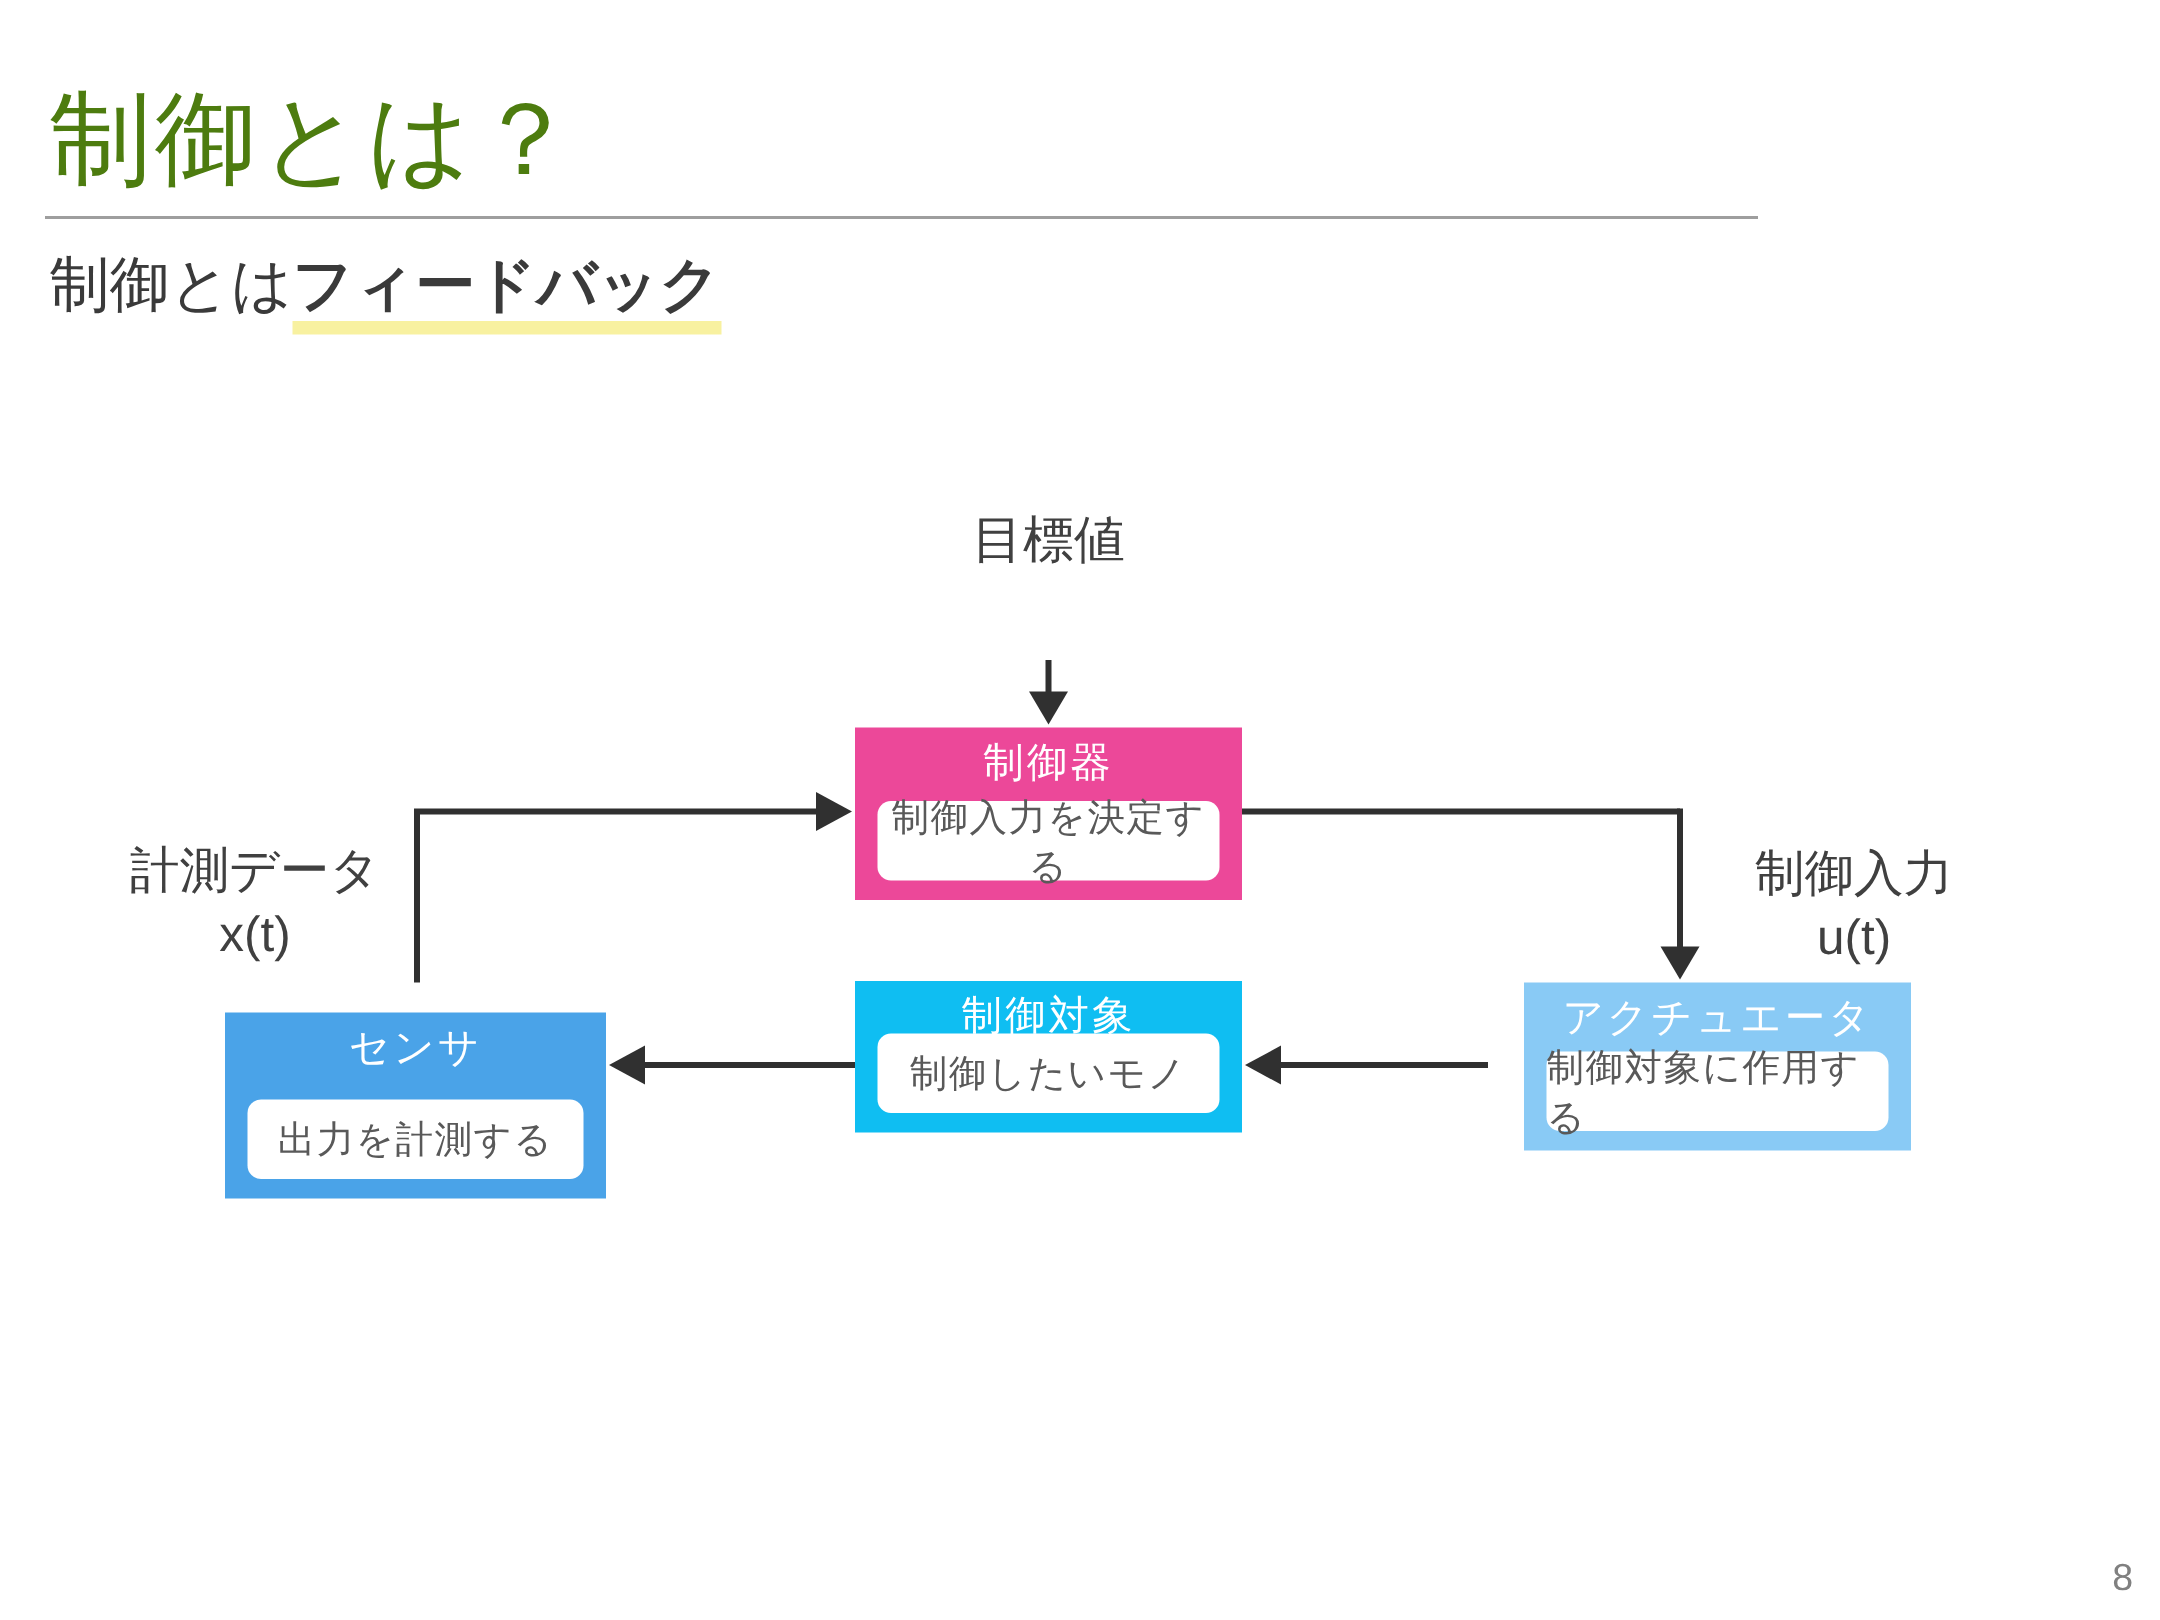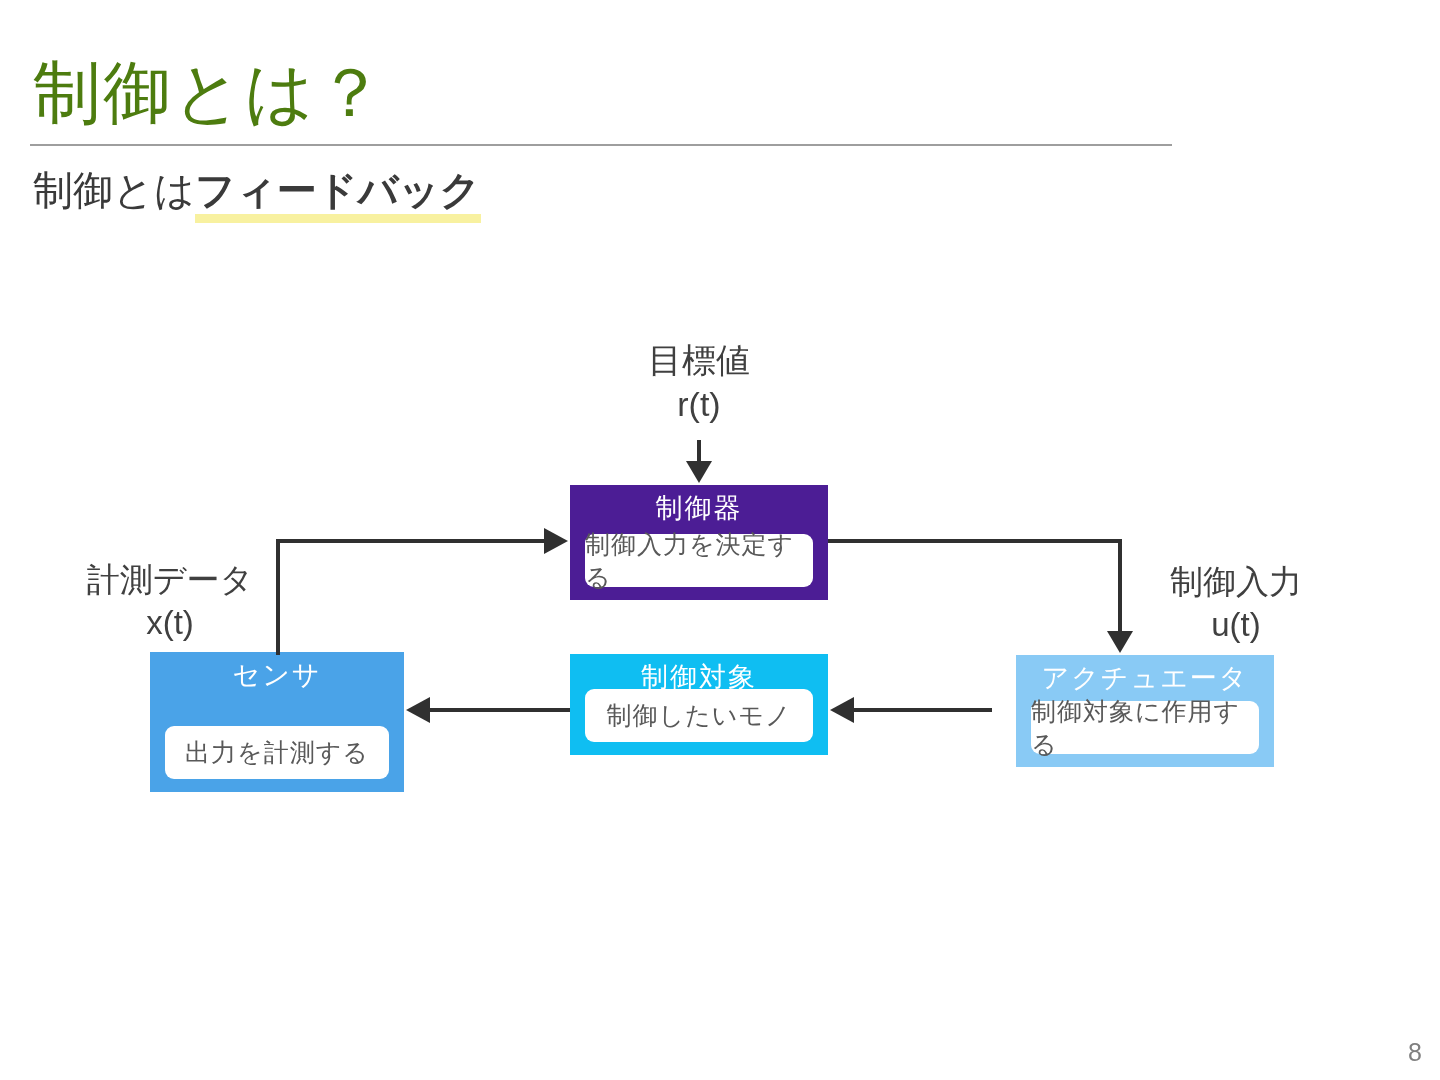--- a/index.html
+++ b/index.html
@@ -45,21 +45,21 @@
     height: 46px; display: flex; align-items: center; justify-content: center;
     color: #ffffff; font-size: 27px; letter-spacing: 2px; font-weight: 300;
   }
   .block .inner {
     position: absolute; left: 15px; right: 15px; bottom: 13px; height: 53px;
     background: #ffffff; border-radius: 9px;
     display: flex; align-items: center; justify-content: center;
     color: #595959; font-size: 25px; letter-spacing: 1px; font-weight: 300;
   }
   #block-controller { left: 570px; top: 485px; height: 115px; }
-  #block-sensor     { left: 150px; top: 652px; width: 254px; height: 140px; }
+  #block-sensor     { left: 150px; top: 675px; width: 254px; height: 124px; }
   #block-plant      { left: 570px; top: 654px; height: 101px; }
   #block-actuator   { left: 992px; top: 655px; height: 112px; margin-left: 24px; }
 
   
   .line { position: absolute; background: #303030; }
   .arrowhead { position: absolute; width: 0; height: 0; }
   .ah-down  { border-left: 13px solid transparent; border-right: 13px solid transparent; border-top: 22px solid #303030; }
   .ah-right { border-top: 13px solid transparent; border-bottom: 13px solid transparent; border-left: 24px solid #303030; }
   .ah-left  { border-top: 13px solid transparent; border-bottom: 13px solid transparent; border-right: 24px solid #303030; }
 
@@ -87,32 +87,31 @@
 <div class="slide">
 
   <div class="title">制御とは？</div>
 
   <div class="divider"></div>
 
   <div class="subtitle"><span>制御とは</span><span class="hl">フィードバック</span></div>
 
   <div class="diag-label" id="label-target">
     <div>目標値</div>
-    <div>r(t)</div>
   </div>
   <div class="diag-label" id="label-measured">
     <div>計測データ</div>
     <div>x(t)</div>
   </div>
   <div class="diag-label" id="label-input">
     <div>制御入力</div>
     <div>u(t)</div>
   </div>
 
-  <div class="block" id="block-controller" style="background-color: #4c1d95;">
+  <div class="block" id="block-controller" style="background-color: #ec4899; text-align: center;">
     <div class="hdr">制御器</div>
     <div class="inner">制御入力を決定する</div>
   </div>
 
   <div class="block" id="block-sensor" style="background-color: rgb(74, 163, 232);">
     <div class="hdr">センサ</div>
     <div class="inner">出力を計測する</div>
   </div>
 
   <div class="block" id="block-plant" style="background-color: rgb(15, 190, 242);">

